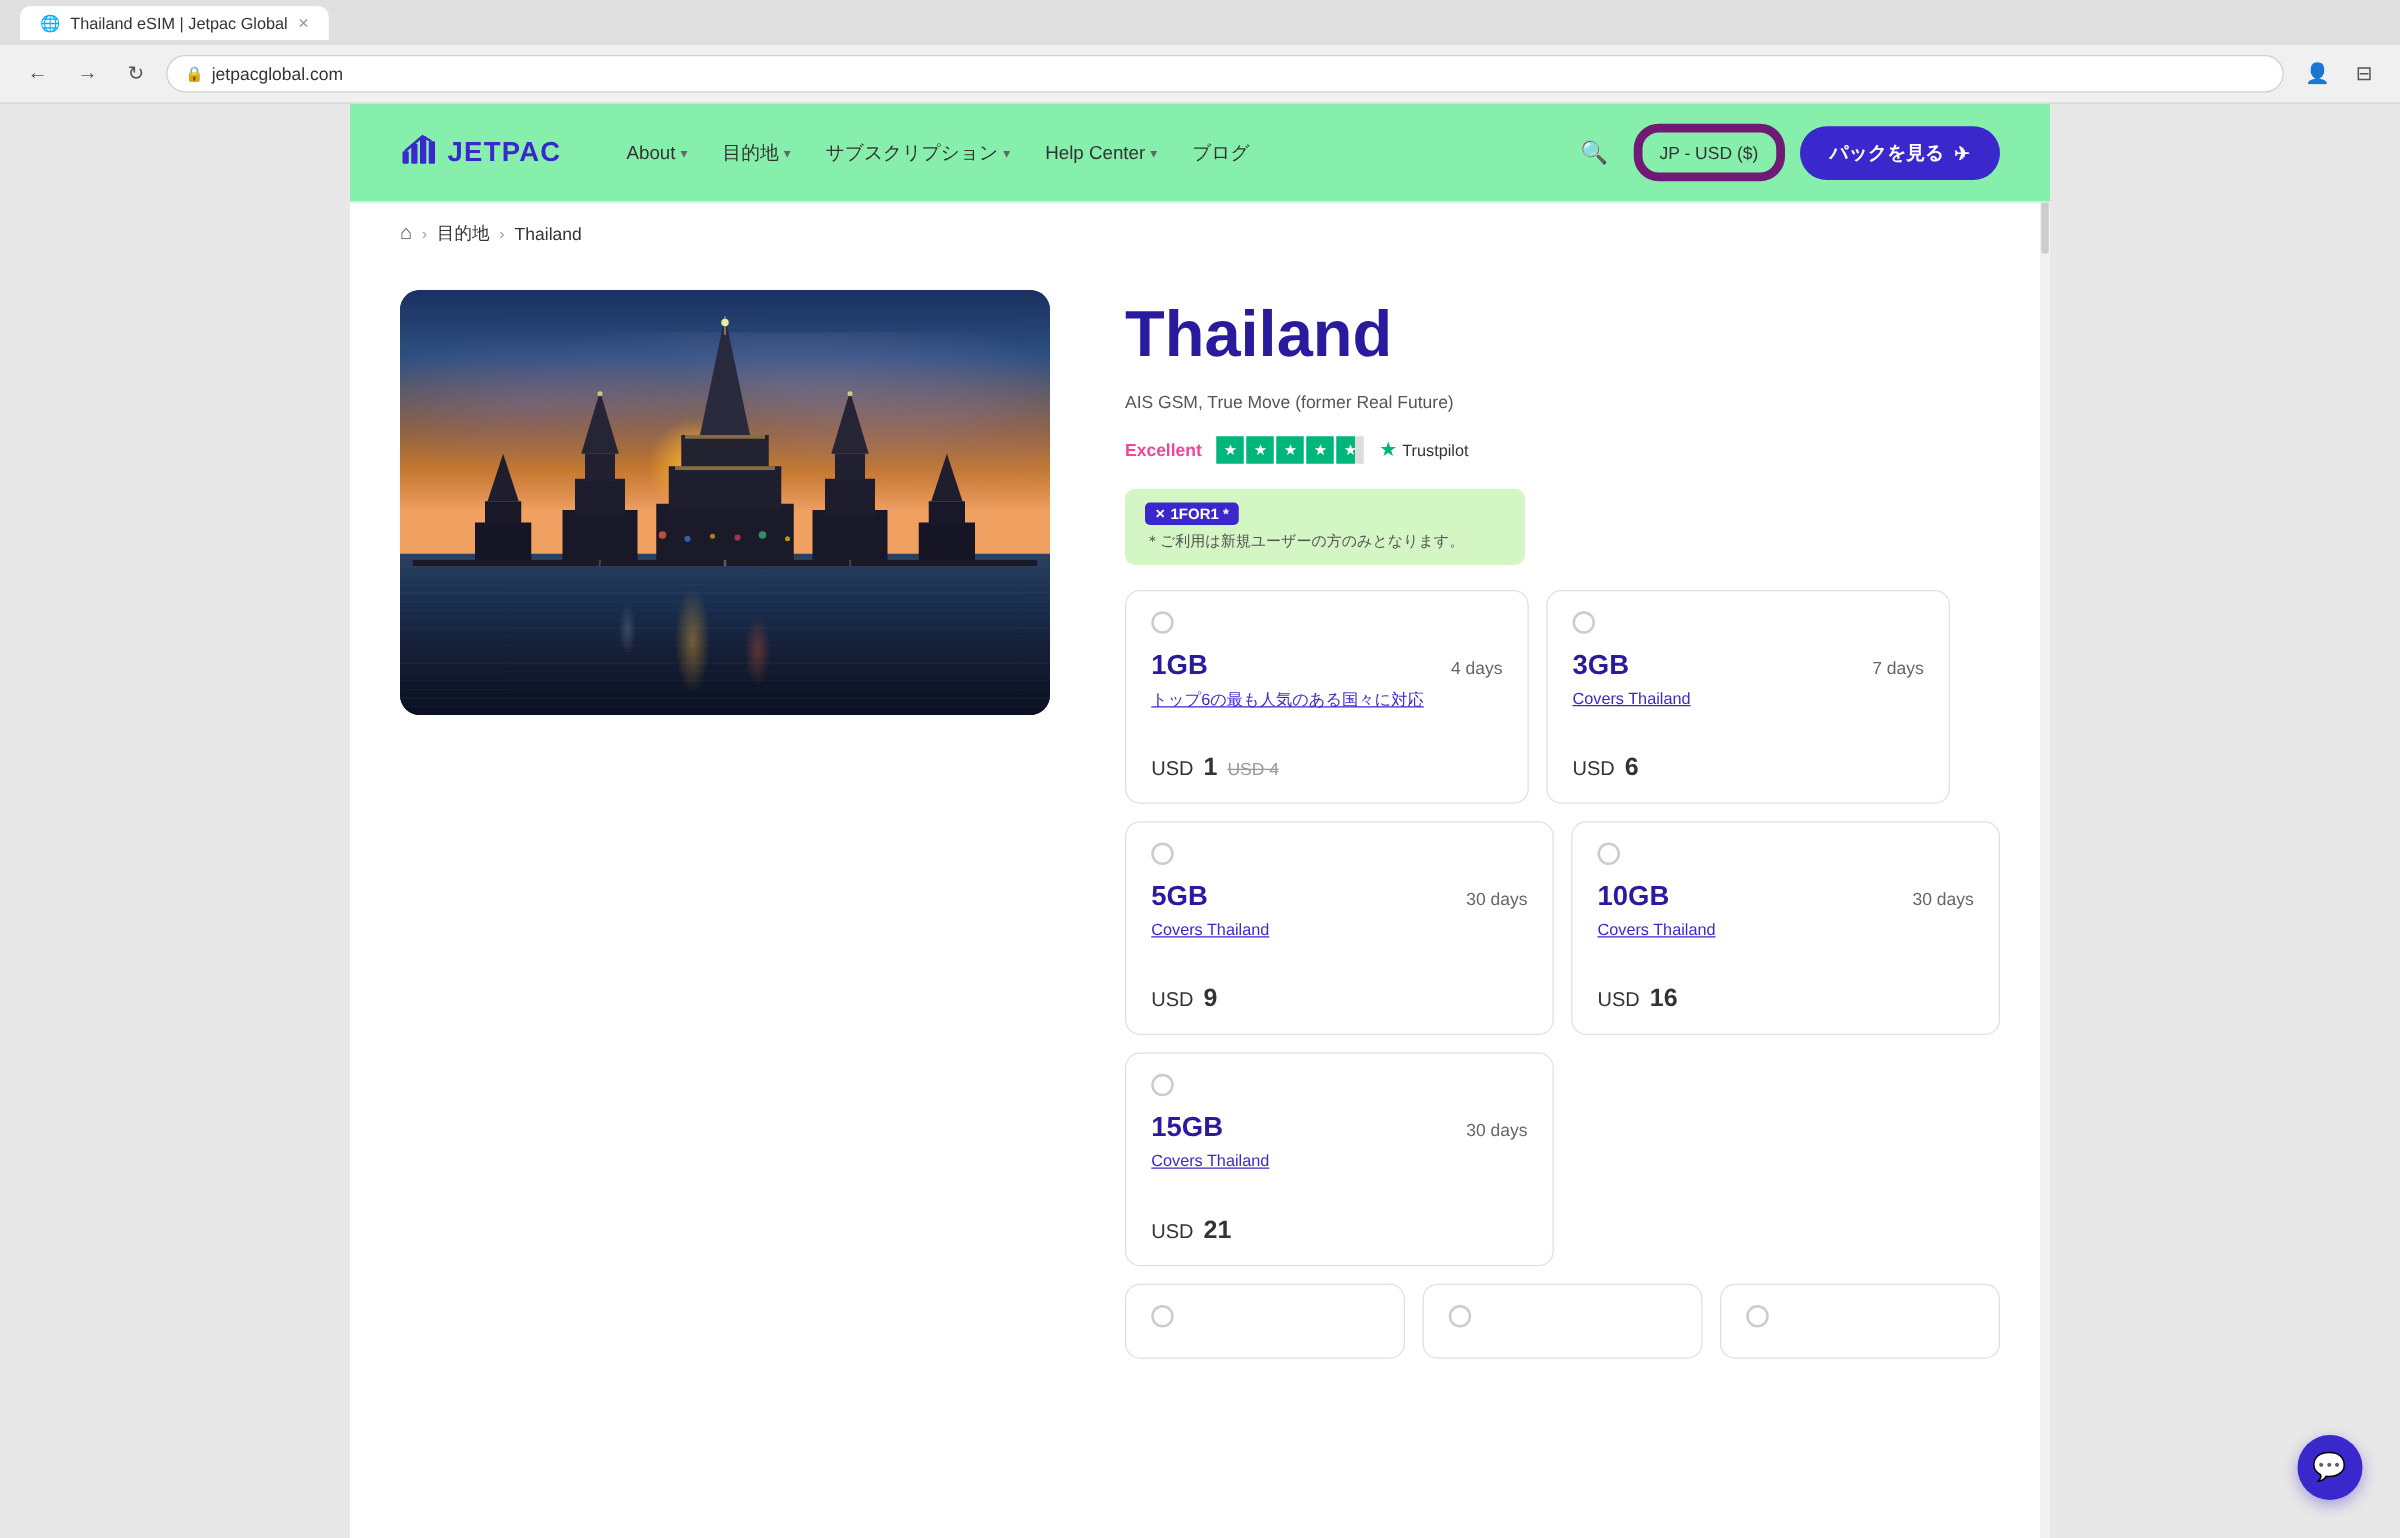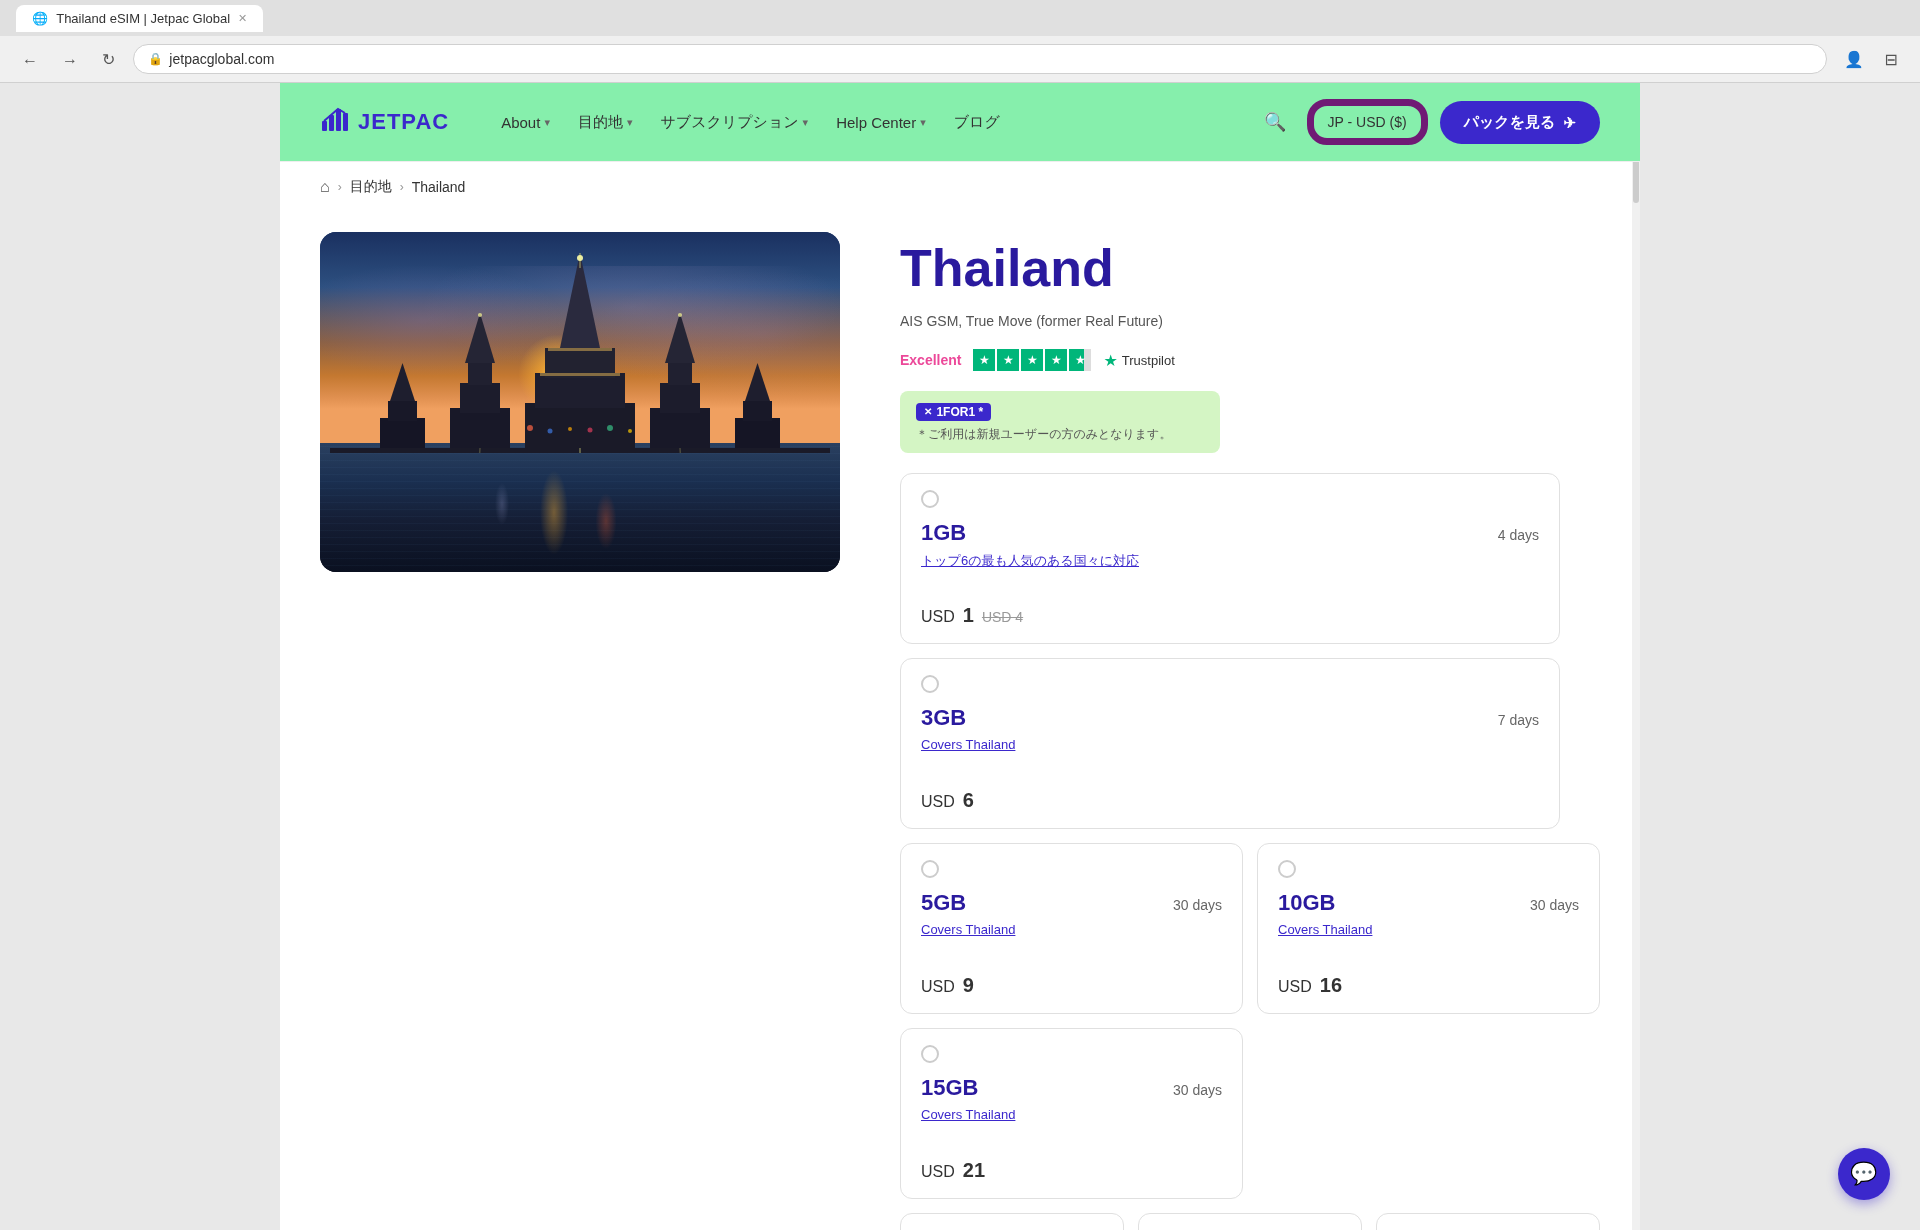--- a/index.html
+++ b/index.html
@@ -325,21 +325,21 @@
     }
     .promo-text {
       font-size: 12px;
       color: #555;
       line-height: 1.5;
     }
 
     
     .plans-grid {
       display: grid;
-      grid-template-columns: 1fr;
+      grid-template-columns: 1fr 1fr;
       gap: 14px;
       max-width: 660px;
     }
     .plans-row {
       display: grid;
       grid-template-columns: 1fr 1fr;
       gap: 14px;
       max-width: 960px;
       margin-top: 14px;
     }

